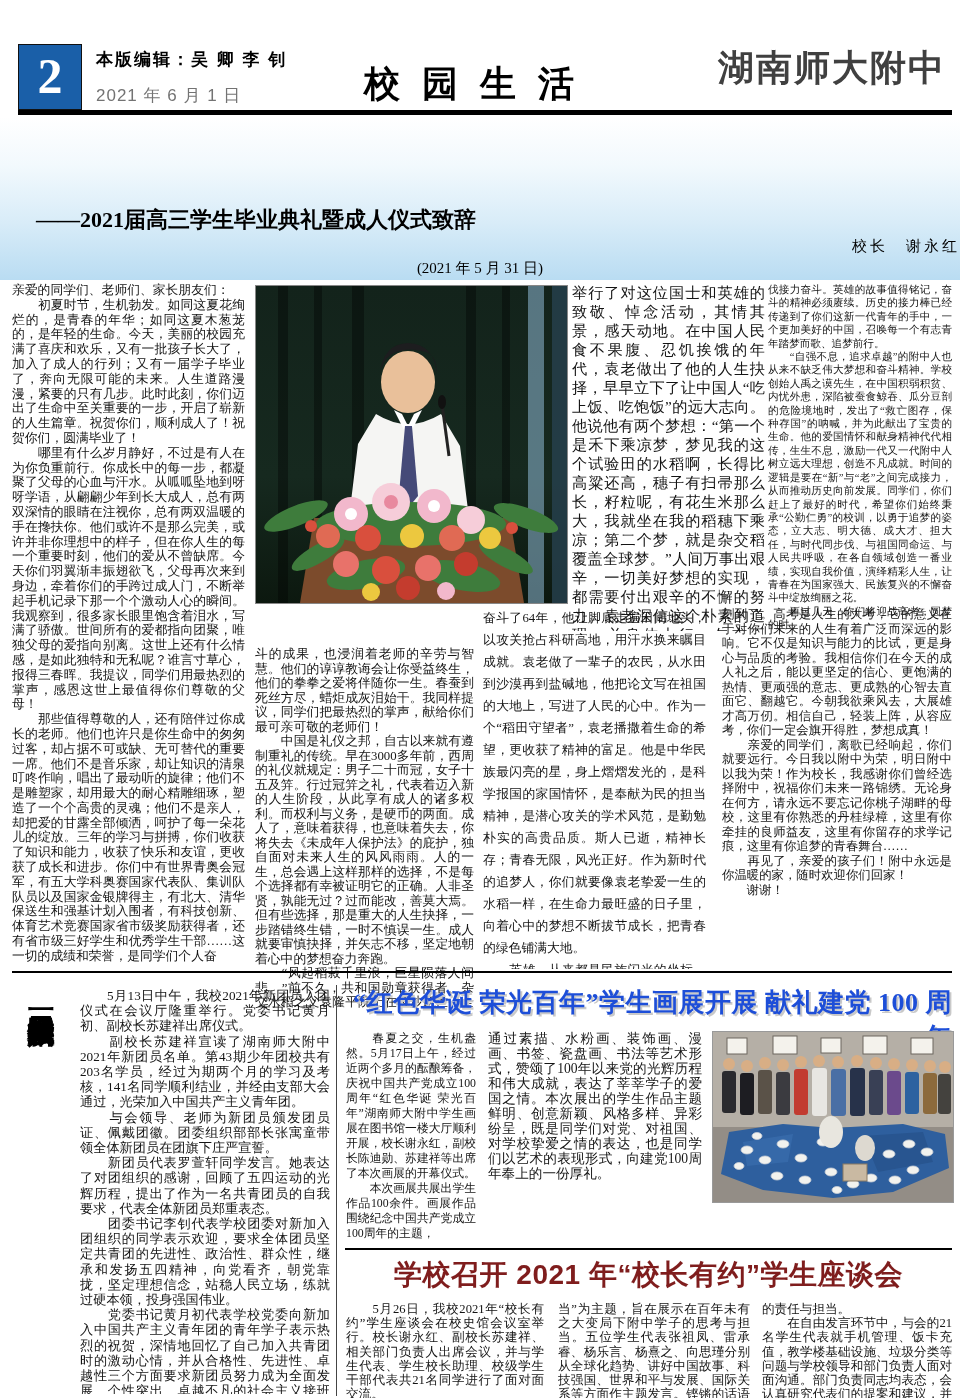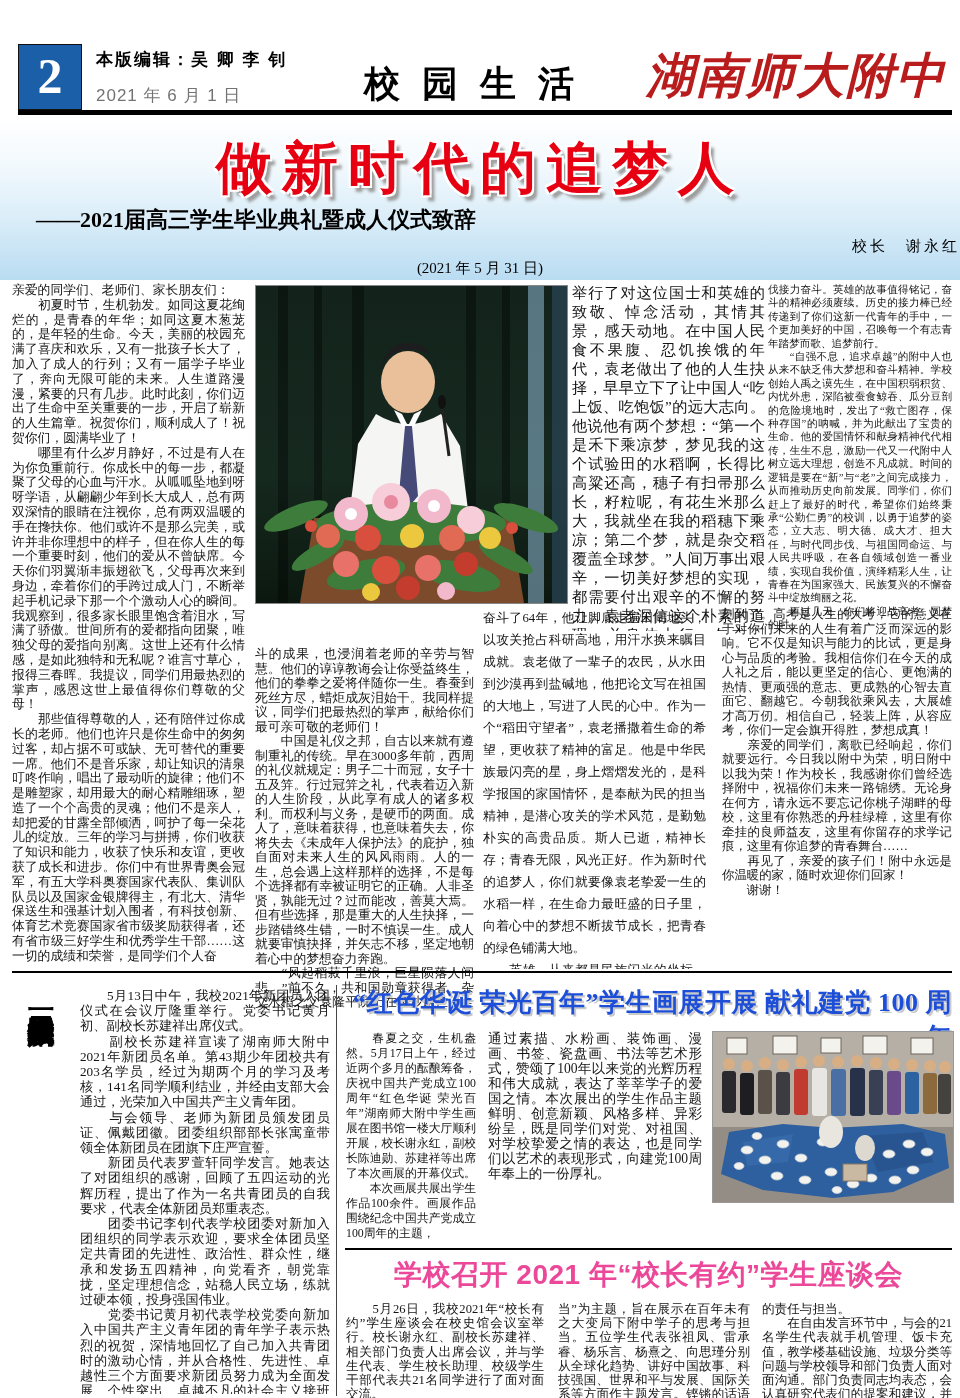--- a/index.html
+++ b/index.html
@@ -9,22 +9,22 @@
   
   .page-badge{left:18px;top:44px;width:62px;height:64px;background:#1a5fa8;border:1px solid #111;
     color:#fff;font-size:50px;font-weight:bold;text-align:center;line-height:62px;
     font-family:"Liberation Serif",serif;}
   .ed-line{left:96px;top:48px;font-family:"Liberation Sans",sans-serif;font-weight:bold;
     font-size:17px;letter-spacing:2px;color:#000;}
   .date-line{left:96px;top:84px;font-family:"Liberation Sans",sans-serif;font-weight:normal;
     font-size:17px;letter-spacing:1px;color:#737373;}
   .section-title{left:0;top:48px;width:960px;text-align:center;font-size:36px;font-weight:bold;
     letter-spacing:22px;color:#000;margin-top:12px;}
-  .masthead{right:14px;top:44px;font-size:48px;font-weight:bold;font-style:italic;
-    letter-spacing:2px;color:#b91c1c;font-family:"DejaVu Serif",serif;}
+  .masthead{right:14px;top:44px;font-size:36px;font-weight:bold;
+    letter-spacing:2px;color:#404040;font-family:"DejaVu Serif",serif;}
   .header-rule{left:18px;top:110px;width:934px;height:5px;background:#000;}
   
   .banner{left:0;top:117px;width:960px;height:163px;
     background:linear-gradient(180deg,#ffffff 0%,#f2f9fd 30%,#d8ecf8 65%,#b9dcf2 100%);}
   .sp-title{top:14px;width:100%;text-align:center;font-size:56px;font-weight:bold;
     letter-spacing:10px;color:#e60012;
     text-shadow:-2px -2px 0 #fff,2px -2px 0 #fff,-2px 2px 0 #fff,2px 2px 0 #fff,5px 6px 3px #9c9c9c;}
   .sp-subtitle{top:88px;width:100%;text-align:left;font-size:22px;font-weight:bold;color:#000;padding-left:36px;}
   .sp-byline{top:120px;width:100%;text-align:right;font-size:15px;color:#000;letter-spacing:3px;}
   .sp-dateline{top:142px;width:100%;text-align:center;font-size:15px;color:#000;}
@@ -47,37 +47,36 @@
   .v-rule{left:336px;top:985px;width:1px;height:411px;background:#444;}
   
   .ex-head{left:345px;top:985px;width:607px;text-align:right;font-size:26px;font-weight:bold;
     color:#1d4ed8;letter-spacing:0.5px;text-shadow:2px 2px 0 #c9c9c9;}
   .ex-a{left:346px;top:1031px;width:130px;height:210px;font-size:11.8px;line-height:15px;}
   .ex-b{left:488px;top:1031px;width:214px;height:180px;font-size:13.6px;line-height:15px;}
   .photo2{left:712px;top:1031px;width:240px;height:170px;border:1px solid #999;}
   .forum-rule{left:345px;top:1248px;width:607px;height:2px;background:#000;}
   
   .fo-head{left:345px;top:1256px;width:607px;text-align:center;font-size:28px;font-weight:bold;
-    color:#ec4899;font-family:"Liberation Sans",sans-serif;letter-spacing:0.5px;}
+    color:#7f1d1d;font-family:"Liberation Sans",sans-serif;letter-spacing:0.5px;}
   .fo-1{left:346px;top:1302px;width:198px;height:96px;font-size:12.6px;line-height:14.2px;}
   .fo-2{left:558px;top:1302px;width:192px;height:96px;font-size:12.6px;line-height:14.2px;}
   .fo-3{left:762px;top:1302px;width:190px;height:96px;font-size:12.6px;line-height:14.2px;}
 </style>
 </head>
 <body>
 
 <div class="abs page-badge">2</div>
 <div class="abs ed-line">本版编辑：吴  卿  李  钊</div>
 <div class="abs date-line">2021 年 6 月 1 日</div>
 <div class="abs section-title">校园生活</div>
 <div class="abs masthead">湖南师大附中</div>
 <div class="abs header-rule"></div>
 
 <div class="abs banner">
-  <div class="abs sp-title">做新时代的追梦人</div>
   <div class="abs sp-subtitle">——2021届高三学生毕业典礼暨成人仪式致辞</div>
   <div class="abs sp-byline">校长　谢永红</div>
   <div class="abs sp-dateline">(2021 年 5 月 31 日)</div>
 </div>
 
 <div class="abs body-block c1">亲爱的同学们、老师们、家长朋友们：
 　　初夏时节，生机勃发。如同这夏花绚烂的，是青春的年华；如同这夏木葱茏的，是年轻的生命。今天，美丽的校园充满了喜庆和欢乐，又有一批孩子长大了，加入了成人的行列；又有一届学子毕业了，奔向无限可能的未来。人生道路漫漫，紧要的只有几步。此时此刻，你们迈出了生命中至关重要的一步，开启了崭新的人生篇章。祝贺你们，顺利成人了！祝贺你们，圆满毕业了！
 　　哪里有什么岁月静好，不过是有人在为你负重前行。你成长中的每一步，都凝聚了父母的心血与汗水。从呱呱坠地到呀呀学语，从翩翩少年到长大成人，总有两双深情的眼睛在注视你，总有两双温暖的手在搀扶你。他们或许不是那么完美，或许并非你理想中的样子，但在你人生的每一个重要时刻，他们的爱从不曾缺席。今天你们羽翼渐丰振翅欲飞，父母再次来到身边，牵着你们的手跨过成人门，不断举起手机记录下那一个个激动人心的瞬间。我观察到，很多家长眼里饱含着泪水，写满了骄傲。世间所有的爱都指向团聚，唯独父母的爱指向别离。这世上还有什么情感，是如此独特和无私呢？谁言寸草心，报得三春晖。我提议，同学们用最热烈的掌声，感恩这世上最值得你们尊敬的父母！
 　　那些值得尊敬的人，还有陪伴过你成长的老师。他们也许只是你生命中的匆匆过客，却占据不可或缺、无可替代的重要一席。他们不是音乐家，却让知识的清泉叮咚作响，唱出了最动听的旋律；他们不是雕塑家，却用最大的耐心精雕细琢，塑造了一个个高贵的灵魂；他们不是亲人，却把爱的甘露全部倾洒，呵护了每一朵花儿的绽放。三年的学习与拼搏，你们收获了知识和能力，收获了快乐和友谊，更收获了成长和进步。你们中有世界青奥会冠军，有五大学科奥赛国家代表队、集训队队员以及国家金银牌得主，有北大、清华保送生和强基计划入围者，有科技创新、体育艺术竞赛国家省市级奖励获得者，还有省市级三好学生和优秀学生干部……这一切的成绩和荣誉，是同学们个人奋</div>
 <div class="abs body-block c2">斗的成果，也浸润着老师的辛劳与智慧。他们的谆谆教诲会让你受益终生，他们的拳拳之爱将伴随你一生。春蚕到死丝方尽，蜡炬成灰泪始干。我同样提议，同学们把最热烈的掌声，献给你们最可亲可敬的老师们！

